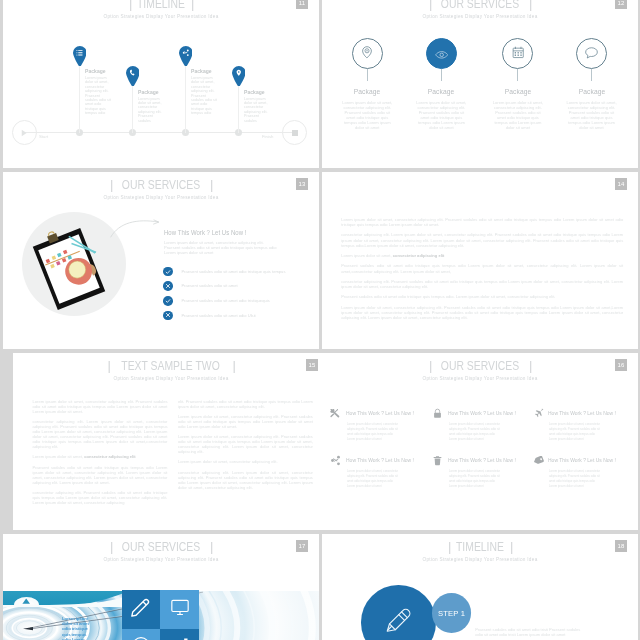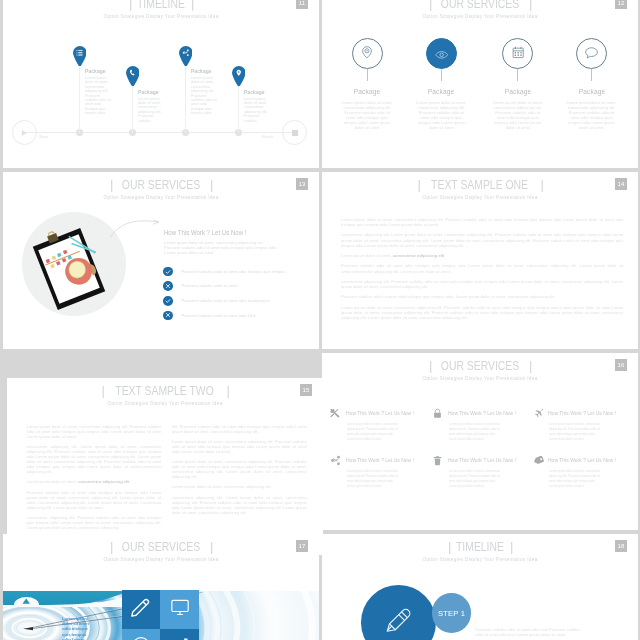--- a/index.html
+++ b/index.html
@@ -1,20 +1,20 @@
 <!DOCTYPE html>
 <html><head>
 <meta charset="utf-8">
 <style>
   html,body{margin:0;padding:0;}
   body{width:640px;height:640px;background:#d6d6d6;font-family:"Liberation Sans",sans-serif;overflow:hidden;}
   .slide{position:absolute;width:316px;height:177px;background:#fff;overflow:hidden;}
   .s1{left:3px;top:-9px;} .s2{left:322px;top:-9px;}
   .s3{left:3px;top:172px;} .s4{left:322px;top:172px;}
-  .s5{left:7px;top:353px;margin-top:25px;} .s6{left:322px;top:353px;}
+  .s5{left:13px;top:353px;} .s6{left:322px;top:353px;}
   .s7{left:3px;top:534px;} .s8{left:322px;top:534px;}
 
   
   .hdr{position:absolute;left:0;top:5.5px;width:100%;text-align:center;}
   .hdr .ttl{font-size:13px;color:#d2d5d7;letter-spacing:0;font-weight:400;white-space:nowrap;line-height:13px;}
   .hdr .ttl>span{display:inline-block;transform:scaleX(.8);transform-origin:center;vertical-align:top;}
   .hdr .ttl .bar{color:#d2d5d7;display:inline-block;width:2px;text-align:center;transform:none;vertical-align:top;margin:0 0px;}
   .hdr .sub{font-size:4.7px;color:#d3d6d8;letter-spacing:.28px;margin-top:4.5px;}
   .pgno{position:absolute;right:11px;top:6.1px;width:11.9px;height:12.2px;background:#bdbdbd;color:#fff;
         font-size:6px;line-height:12.2px;text-align:center;letter-spacing:.1px;}
@@ -295,24 +295,20 @@
           <svg viewBox="0 0 24 24" width="6" height="6">
             <path fill="none" stroke="#fff" stroke-width="3.2" stroke-linecap="round" d="M5.5 5.5l13 13M18.5 5.5l-13 13"></path>
           </svg>
         </span>
         <span class="ck-t">Praesent sodales odio sit amet odio Ulsit</span>
       </div>
     </div>
 </div>
 
 <div class="slide s4">
-  <div class="hdr">
-    <div class="ttl"><span class="bar">|</span><span>TEXT SAMPLE ONE</span><span class="bar">|</span></div>
-    <div class="sub">Option Strategies Display Your Presentation Idea</div>
-  </div>
   <div class="pgno">14</div>
   <div id="t1-body">
       <div style="position:absolute;left:19.2px;top:45px;width:282px">
         <p class="tp" style="position:static;margin:0 0 5.4px 0">Lorem ipsum dolor sit amet, consectetur adipiscing elit. Praesent sodales odio sit amet odio tristique quis tempus odio Lorem ipsum dolor sit amet odio tristique quis tempus odio Lorem ipsum dolor sit amet.</p>
         <p class="tp" style="position:static;margin:0 0 5.4px 0">consectetur adipiscing elit. Lorem ipsum dolor sit amet, consectetur adipiscing elit. Praesent sodales odio sit amet odio tristique quis tempus odio Lorem ipsum dolor sit amet, consectetur adipiscing elit. Lorem ipsum dolor sit amet, consectetur adipiscing elit. Praesent sodales odio sit amet odio tristique quis tempus odio.Lorem ipsum dolor sit amet, consectetur adipiscing elit.</p>
         <p class="tp" style="position:static;margin:0 0 5.4px 0">Lorem ipsum dolor sit amet, <b>consectetur adipiscing elit</b></p>
         <p class="tp" style="position:static;margin:0 0 5.4px 0">Praesent sodales odio sit amet odio tristique quis tempus odio Lorem ipsum dolor sit amet, consectetur adipiscing elit. Lorem ipsum dolor sit amet,consectetur adipiscing elit. Lorem ipsum dolor sit amet,</p>
         <p class="tp" style="position:static;margin:0 0 5.4px 0">consectetur adipiscing elit. Praesent sodales odio sit amet odio tristique quis tempus odio Lorem ipsum dolor sit amet, consectetur adipiscing elit. Lorem ipsum dolor sit amet, consectetur adipiscing elit.</p>
         <p class="tp" style="position:static;margin:0 0 5.4px 0">Praesent sodales odio sit amet odio tristique quis tempus odio. Lorem ipsum dolor sit amet, consectetur adipiscing elit.</p>
         <p class="tp" style="position:static;margin:0 0 5.4px 0">Lorem ipsum dolor sit amet, consectetur adipiscing elit. Praesent sodales odio sit amet odio tristique quis tempus odio Lorem ipsum dolor sit amet,Lorem ipsum dolor sit amet, consectetur adipiscing elit. Praesent sodales odio sit amet odio tristique quis tempus odio Lorem ipsum dolor sit amet, consectetur adipiscing elit. Lorem ipsum dolor sit amet, consectetur adipiscing elit.</p>

